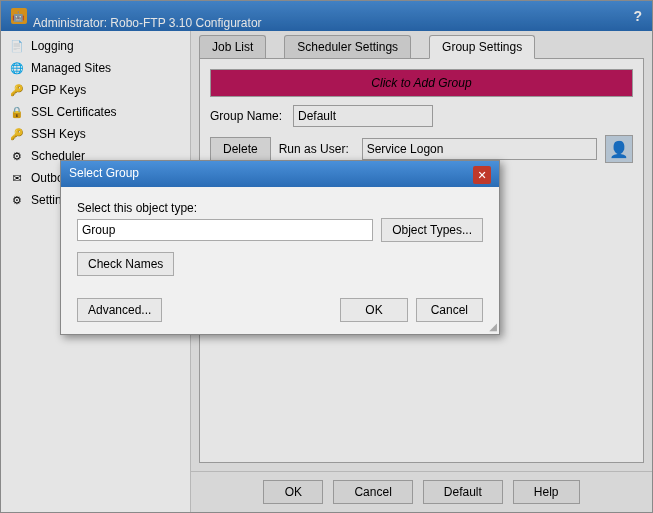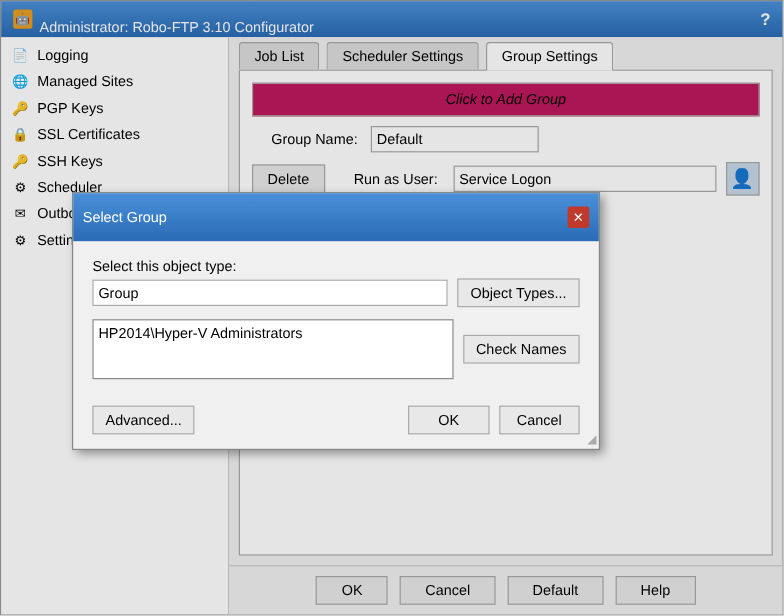--- a/index.html
+++ b/index.html
@@ -103,21 +103,21 @@
       display: flex;
       flex-direction: column;
       padding: 0;
       background: #f0f0f0;
     }
 
     .tab-bar {
       display: flex;
       align-items: center;
       padding: 4px 8px 0;
-      gap: 6px;
+      gap: 18px;
       background: #f0f0f0;
     }
 
     .tab {
       padding: 4px 12px;
       border: 1px solid #aaa;
       background: #ddd;
       cursor: pointer;
       border-bottom: none;
       font-size: 12px;
@@ -156,21 +156,20 @@
     .form-row {
       display: flex;
       align-items: center;
       gap: 8px;
     }
 
     .form-label {
       font-size: 12px;
       color: #000;
       min-width: 75px;
-      margin-left: 16px;
     }
 
     .form-input {
       border: 1px solid #aaa;
       padding: 2px 4px;
       font-size: 12px;
       height: 22px;
       flex: 1;
       background: white;
     }
@@ -233,23 +232,23 @@
       position: absolute;
       top: 160px;
       left: 60px;
     }
 
     .dialog-title-bar {
       background: linear-gradient(to bottom, #4a90d9, #2a6cb5);
       color: white;
       padding: 5px 8px;
       display: flex;
-      align-items: center;
+      align-items: flex-start;
       justify-content: space-between;
-      height: 40px;
+      height: 26px;
     }
 
     .dialog-title-text {
       font-size: 12px;
     }
 
     .dialog-close {
       background: #c0392b;
       color: white;
       border: none;
@@ -459,21 +458,20 @@
         <div class="dialog-label">Select this object type:</div>
         <div class="dialog-input-row">
           <input class="dialog-input" value="Group" style="">
           <button class="dialog-btn">Object Types...</button>
         </div>
       </div>
 
 
       <div>
         <div class="dialog-input-row">
-          <textarea class="dialog-object-input" style="">HP2014\Hyper-V Administrators</textarea>
           <button class="dialog-btn">Check Names</button>
         </div>
       </div>
     </div>
 
     <div class="dialog-footer">
       <button class="dialog-btn">Advanced...</button>
       <div class="dialog-footer-right">
         <button class="dialog-ok-btn">OK</button>
         <button class="dialog-cancel-btn">Cancel</button>

